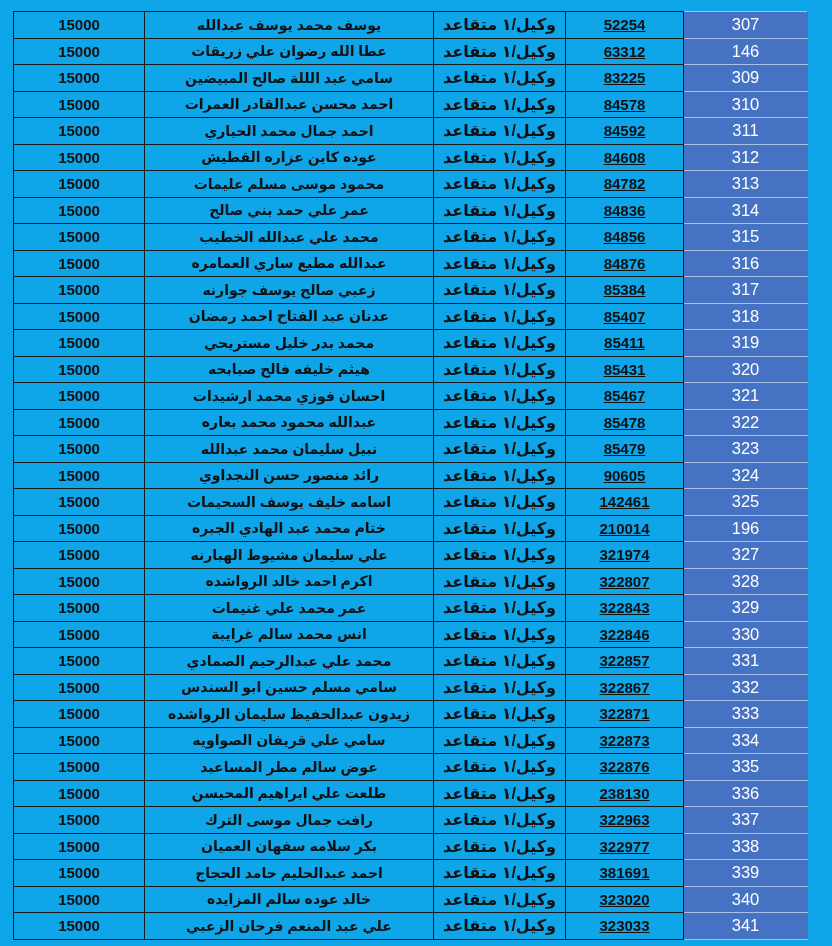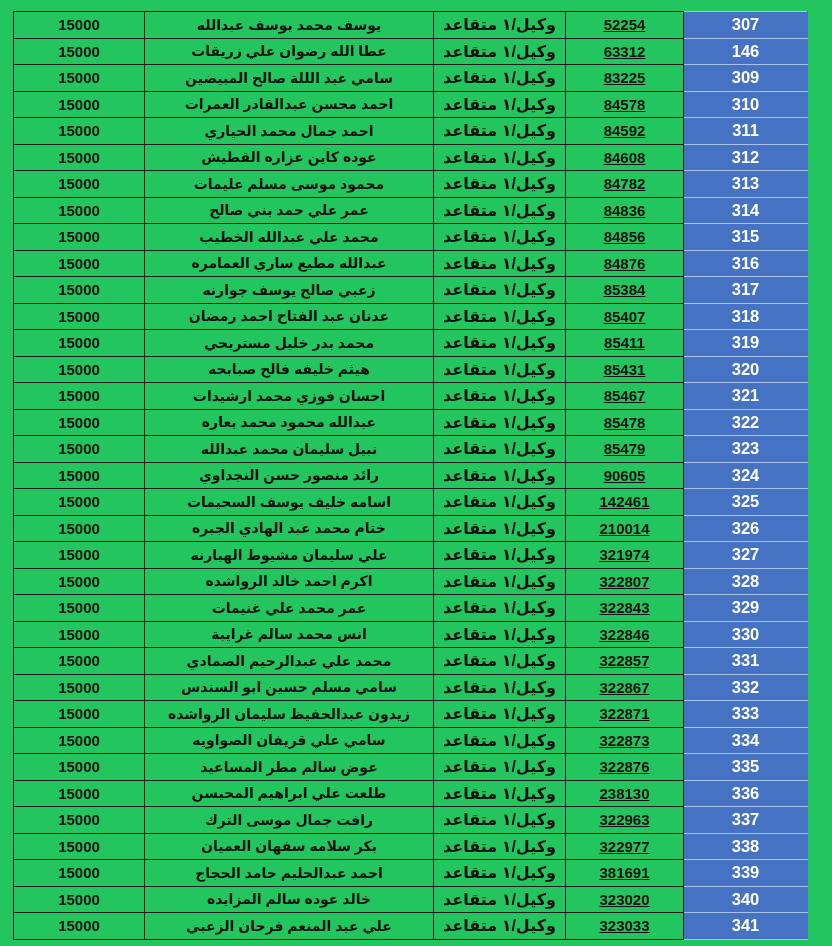--- a/index.html
+++ b/index.html
@@ -7,21 +7,21 @@
       padding: 0;
       background: #ffffff;
       width: 832px;
       height: 946px;
       overflow: hidden;
     }
     .page {
       position: relative;
       width: 832px;
       height: 946px;
-      background: #22c55e;
+      background: #0ea5e9;
     }
     table.roster {
       position: absolute;
       left: 13px;
       top: 11px;
       border-collapse: collapse;
       table-layout: fixed;
       width: 795px;
       font-family: "Liberation Sans", "DejaVu Sans", sans-serif;
     }
@@ -54,21 +54,21 @@
     }
     td.c-id {
       width: 117px;
       font-weight: bold;
       font-size: 15px;
       text-decoration: underline;
     }
     td.c-seq {
       width: 123px;
       font-size: 16.5px;
-      font-weight: bold;
+      font-weight: normal;
       color: #ffffff !important;
       background: #4672c4;
       border-top: 1px solid #a9c0ea !important;
       border-bottom: 1px solid #a9c0ea !important;
       border-right: 1px solid #4672c4 !important;
       border-left: 1.5px solid #1a1a1a;
     }
   </style>
 </head>
 <body>
@@ -227,21 +227,21 @@
     <td class="c-type">وكيل/١ متقاعد</td>
     <td class="c-id">142461</td>
     <td class="c-seq">325</td>
   </tr>
 
   <tr>
     <td class="c-amount">15000</td>
     <td class="c-name">ختام محمد عبد الهادي الجبره</td>
     <td class="c-type">وكيل/١ متقاعد</td>
     <td class="c-id">210014</td>
-    <td class="c-seq">326</td>
+    <td class="c-seq">196</td>
   </tr>
 
   <tr>
     <td class="c-amount">15000</td>
     <td class="c-name">علي سليمان مشيوط الهبارنه</td>
     <td class="c-type">وكيل/١ متقاعد</td>
     <td class="c-id">321974</td>
     <td class="c-seq">327</td>
   </tr>
 

